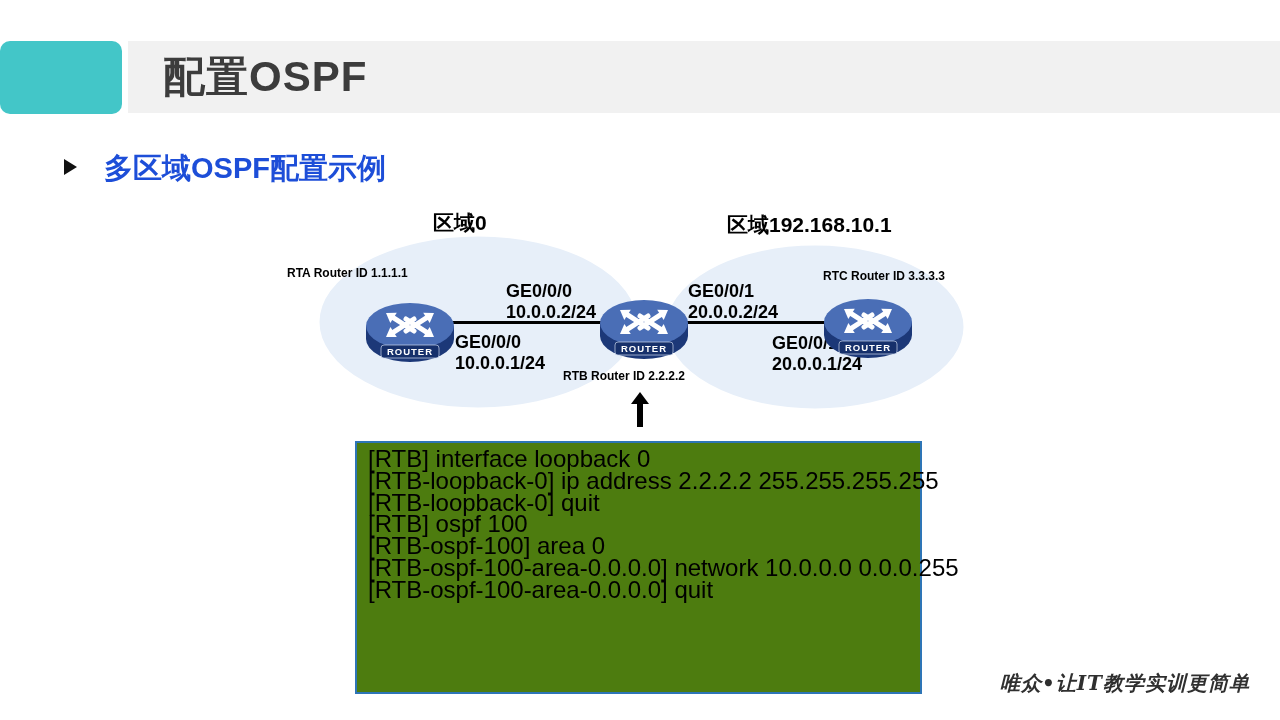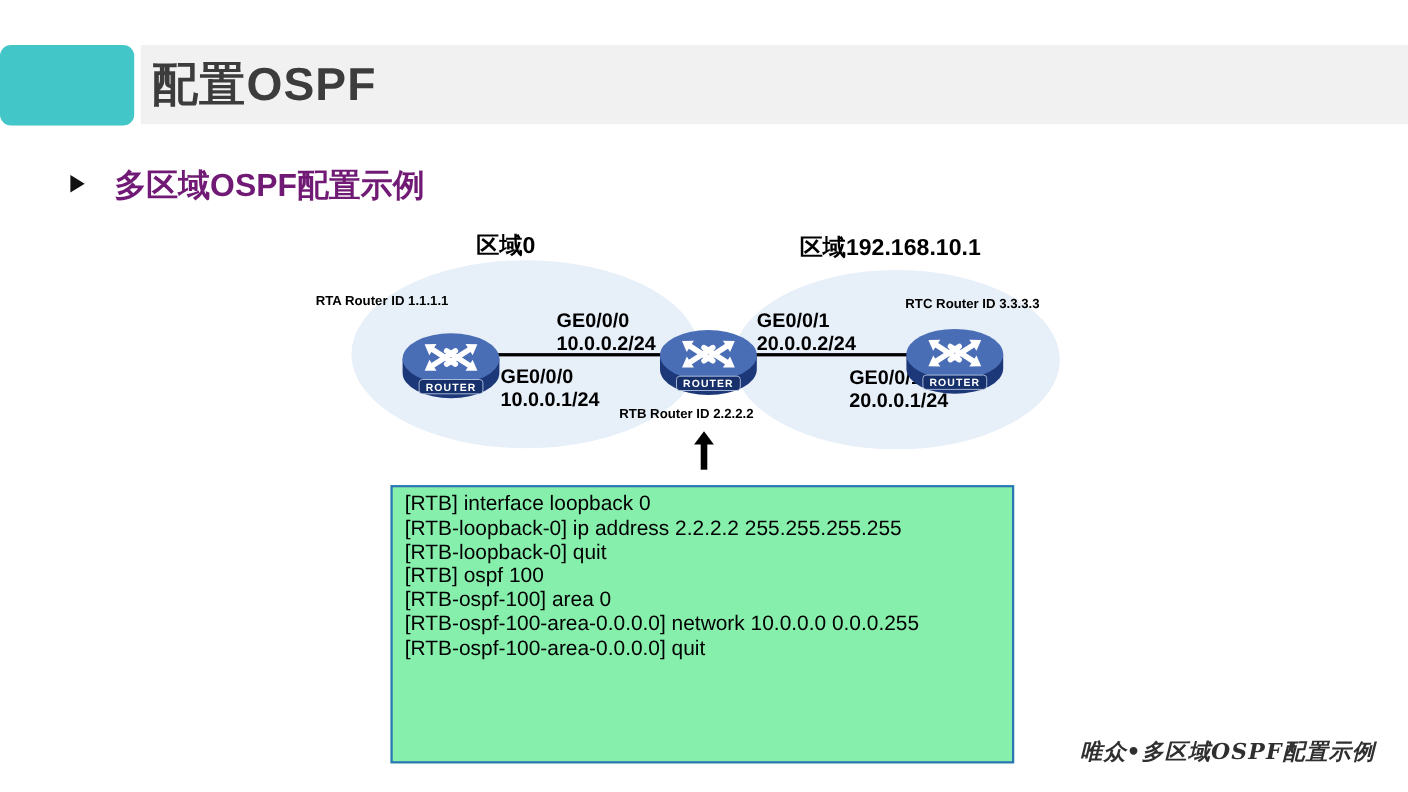--- a/index.html
+++ b/index.html
@@ -11,31 +11,31 @@
   
   .accent{
     position:absolute;left:0;top:41px;width:122px;height:73px;
     background:#43C6C8;border-radius:10px;
   }
   .titlebar{
     position:absolute;left:128px;top:41px;width:1152px;height:72px;
     background:#F1F1F1;display:flex;align-items:center;
   }
   .title{
-    margin:0;padding-left:10px;
+    margin:0;padding-left:35px;
     font-size:42px;font-weight:bold;color:#3C3C3C;letter-spacing:1px;
   }
   .bullet{
     position:absolute;left:64px;top:159px;width:0;height:0;
     border-top:8px solid transparent;border-bottom:8px solid transparent;
     border-left:13px solid #111;
   }
   .heading{
     margin:0;position:absolute;left:104px;top:149px;
-    font-size:29px;font-weight:bold;color:#701a75;white-space:nowrap;
+    font-size:29px;font-weight:bold;color:#1d4ed8;white-space:nowrap;
   }
   
   .areas{position:absolute;left:300px;top:225px;z-index:0;}
   .area-fill{fill:#E7EFF9;}
   .area-stroke{fill:none;stroke:#ffffff;stroke-width:7;}
   .area-label{
     position:absolute;z-index:2;font-size:21px;font-weight:bold;
     color:#000000;white-space:nowrap;
   }
   .link{position:absolute;height:3px;background:#000;z-index:1;}
@@ -61,23 +61,23 @@
     border-left:9px solid transparent;border-right:9px solid transparent;
     border-bottom:12px solid #000;
   }
   .arrow-shaft{
     position:absolute;left:637px;top:403px;width:6px;height:24px;
     background:#000;z-index:4;
   }
   
   .config-box{
     position:absolute;left:355px;top:441px;width:567px;height:253px;
-    box-sizing:border-box;border:2px solid #2E75B6;background:#86efac;
+    box-sizing:border-box;border:2px solid #2E75B6;background:#4d7c0f;
     padding:5px 4px 0 11px;z-index:5;
-    font-size:19px;line-height:21.8px;color:#000;
+    font-size:24px;line-height:21.8px;color:#000;
   }
   .cfg-line{white-space:nowrap;}
   
   .watermark{
     position:absolute;right:30px;top:670px;z-index:6;
     font-family:"DejaVu Serif",serif;font-style:italic;font-weight:bold;
     font-size:20px;color:#2F2F2F;letter-spacing:1px;white-space:nowrap;
   }
 </style>
 </head>
@@ -183,15 +183,15 @@
   <div class="config-box">
     <div class="cfg-line">[RTB] interface loopback 0</div>
     <div class="cfg-line">[RTB-loopback-0] ip address 2.2.2.2 255.255.255.255</div>
     <div class="cfg-line">[RTB-loopback-0] quit</div>
     <div class="cfg-line">[RTB] ospf 100</div>
     <div class="cfg-line">[RTB-ospf-100] area 0</div>
     <div class="cfg-line">[RTB-ospf-100-area-0.0.0.0] network 10.0.0.0 0.0.0.255</div>
     <div class="cfg-line">[RTB-ospf-100-area-0.0.0.0] quit</div>
   </div>
 
-  <div class="watermark">唯众•多区域OSPF配置示例</div>
+  <div class="watermark">唯众•让IT教学实训更简单</div>
 
 </div>
 
 </body></html>

